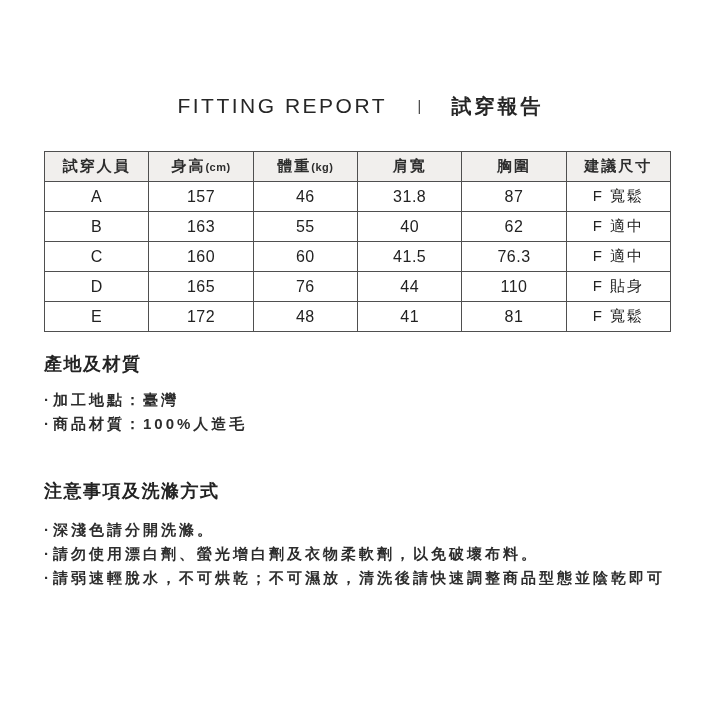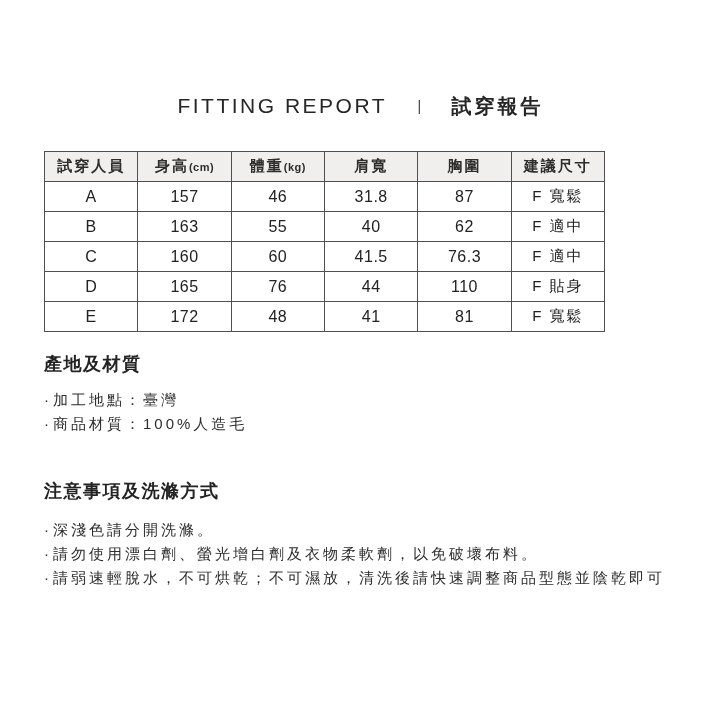--- a/index.html
+++ b/index.html
@@ -45,21 +45,21 @@
   .title .t-zh {
     font-size: 20px;
     font-weight: 700;
     letter-spacing: 3px;
   }
 
   
   table.fit {
     border-collapse: collapse;
     table-layout: fixed;
-    width: 561px;
+    width: 627px;
     margin-top: 32px;
   }
   table.fit th, table.fit td {
     border: 1px solid #4f4f4f;
     height: 29px;
     padding: 0;
     text-align: center;
     vertical-align: middle;
     white-space: nowrap;
   }
@@ -93,20 +93,21 @@
     color: #232323;
     line-height: 21px;
   }
   #material-heading { margin-top: 22px; }
   #care-heading    { margin-top: 45px; }
 
   ul.bullet-list {
     list-style: none;
     margin: 0;
     padding: 0;
+    font-weight: bold;
   }
   #material-list { margin-top: 13px; }
   #care-list     { margin-top: 16px; }
   ul.bullet-list li {
     font-size: 15px;
     letter-spacing: 3px;
     line-height: 24px;
     white-space: nowrap;
     color: #2d2d2d;
   }

